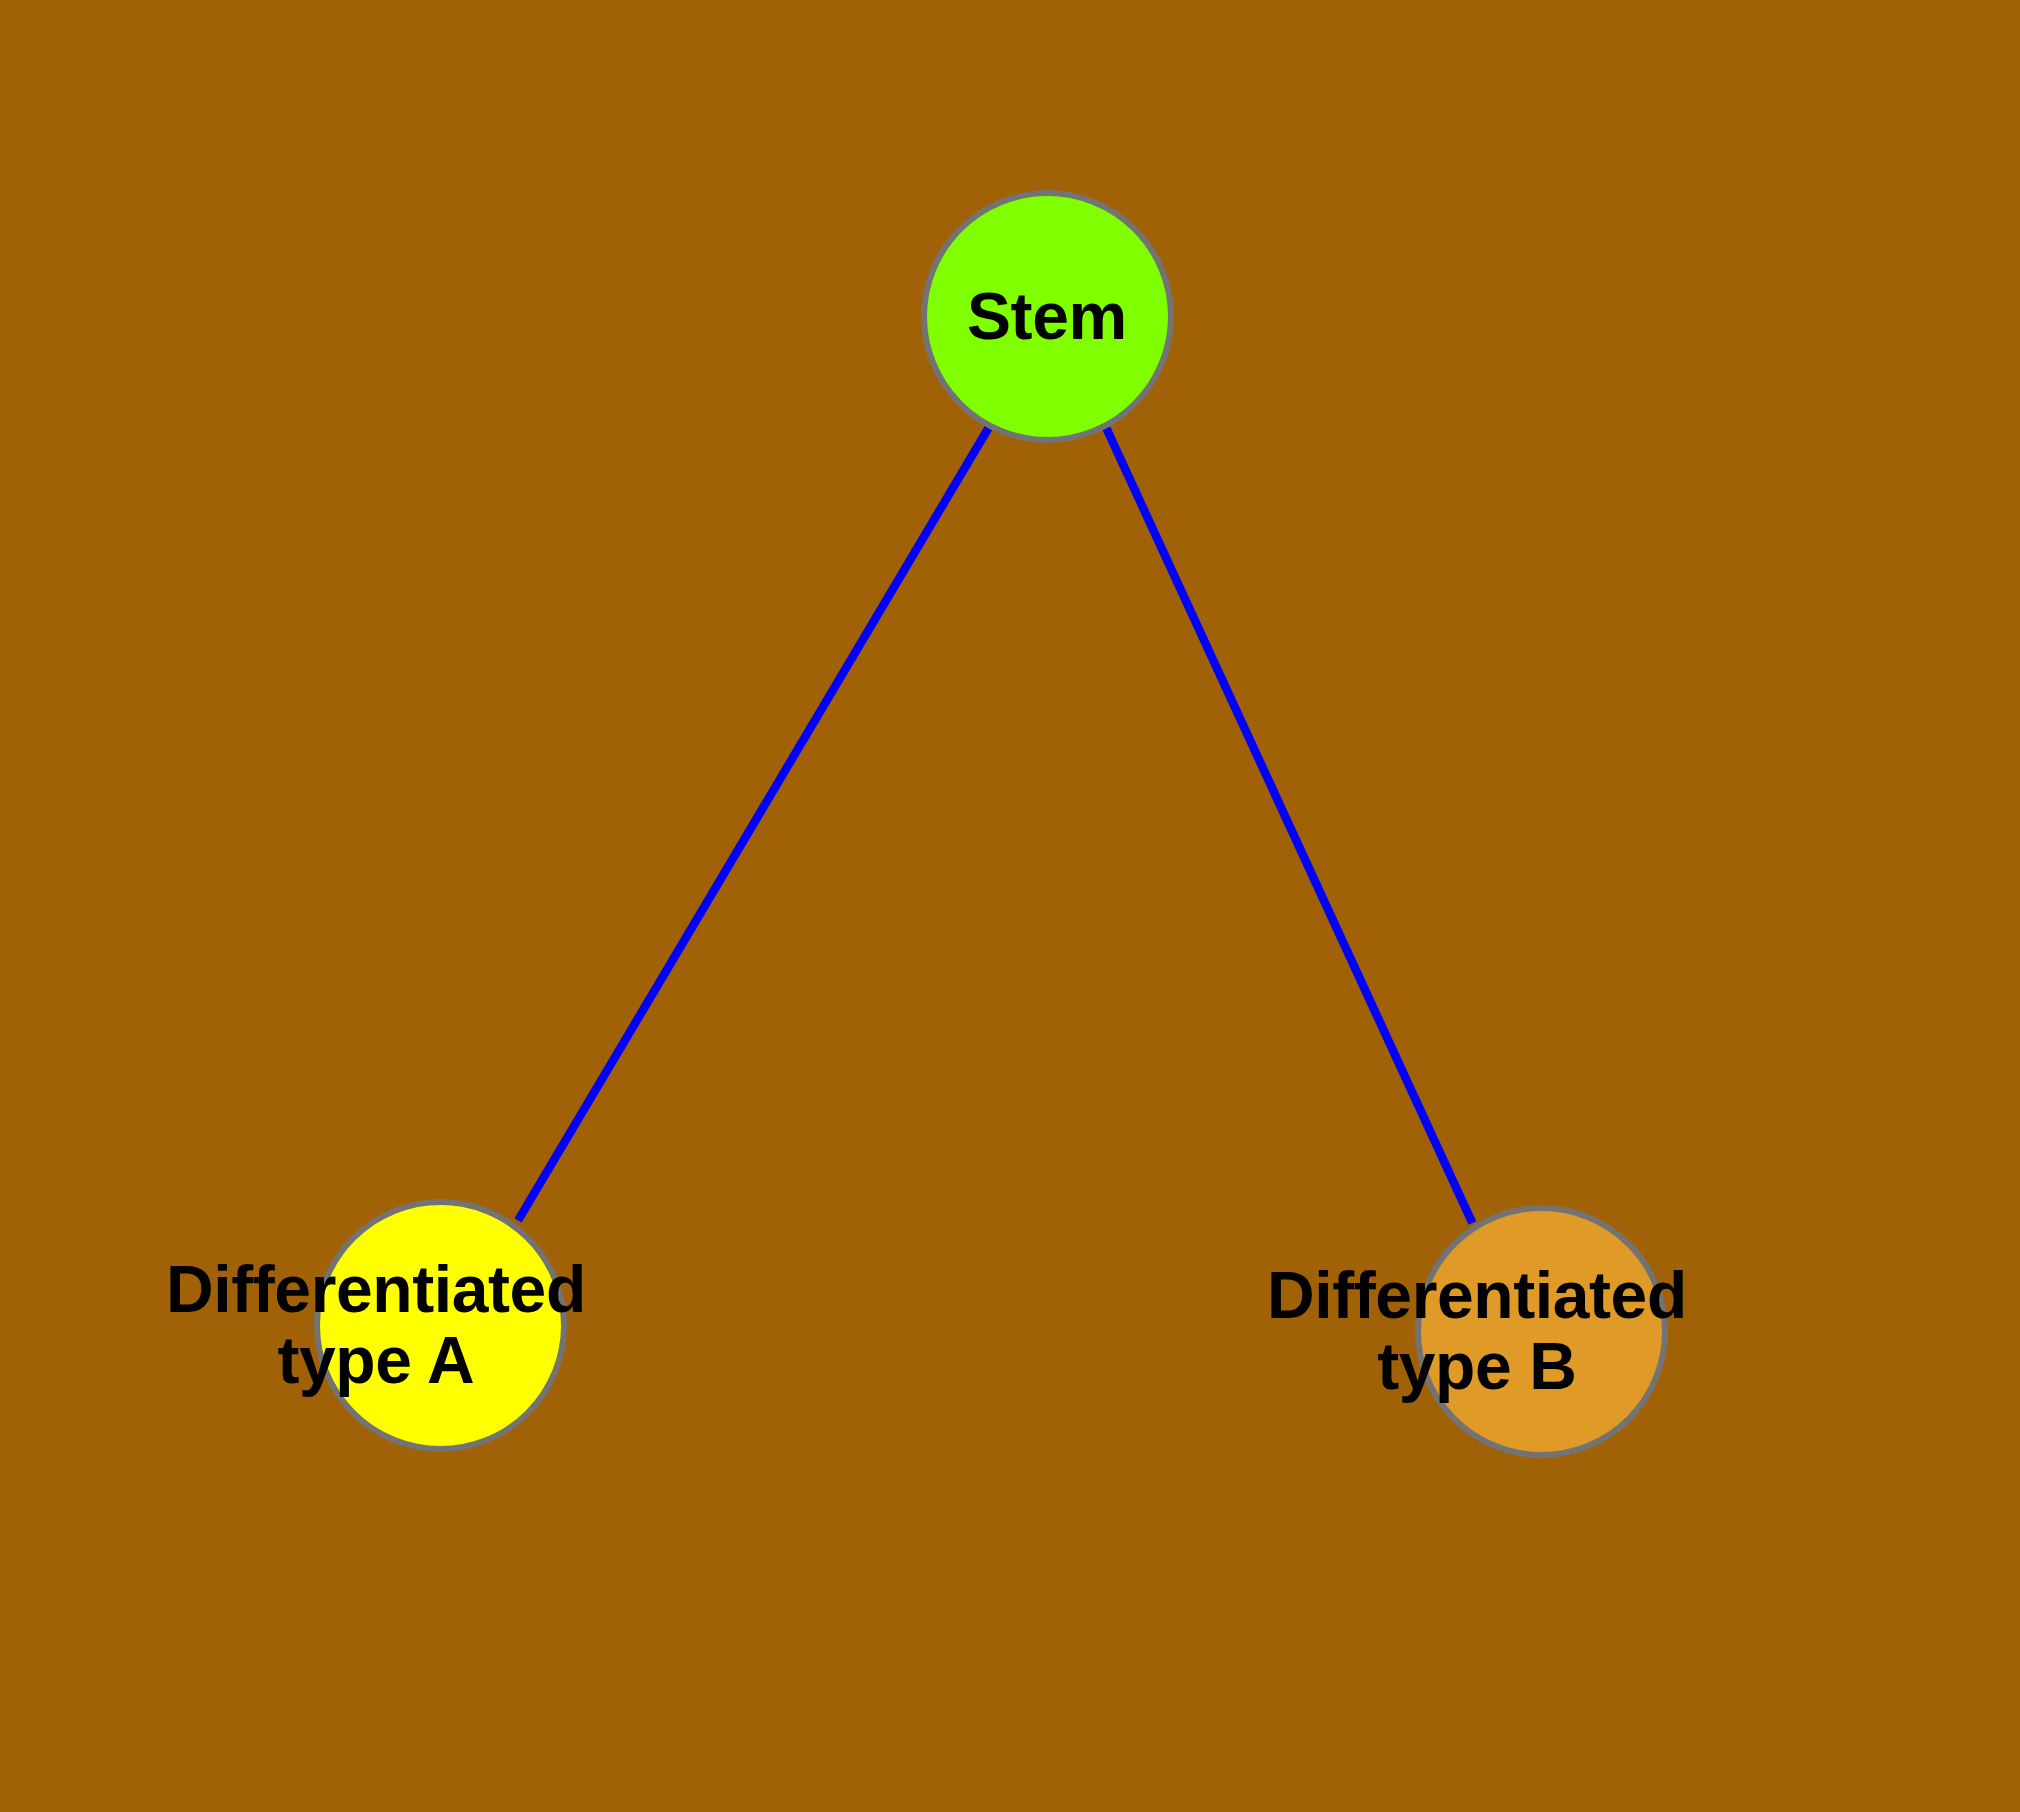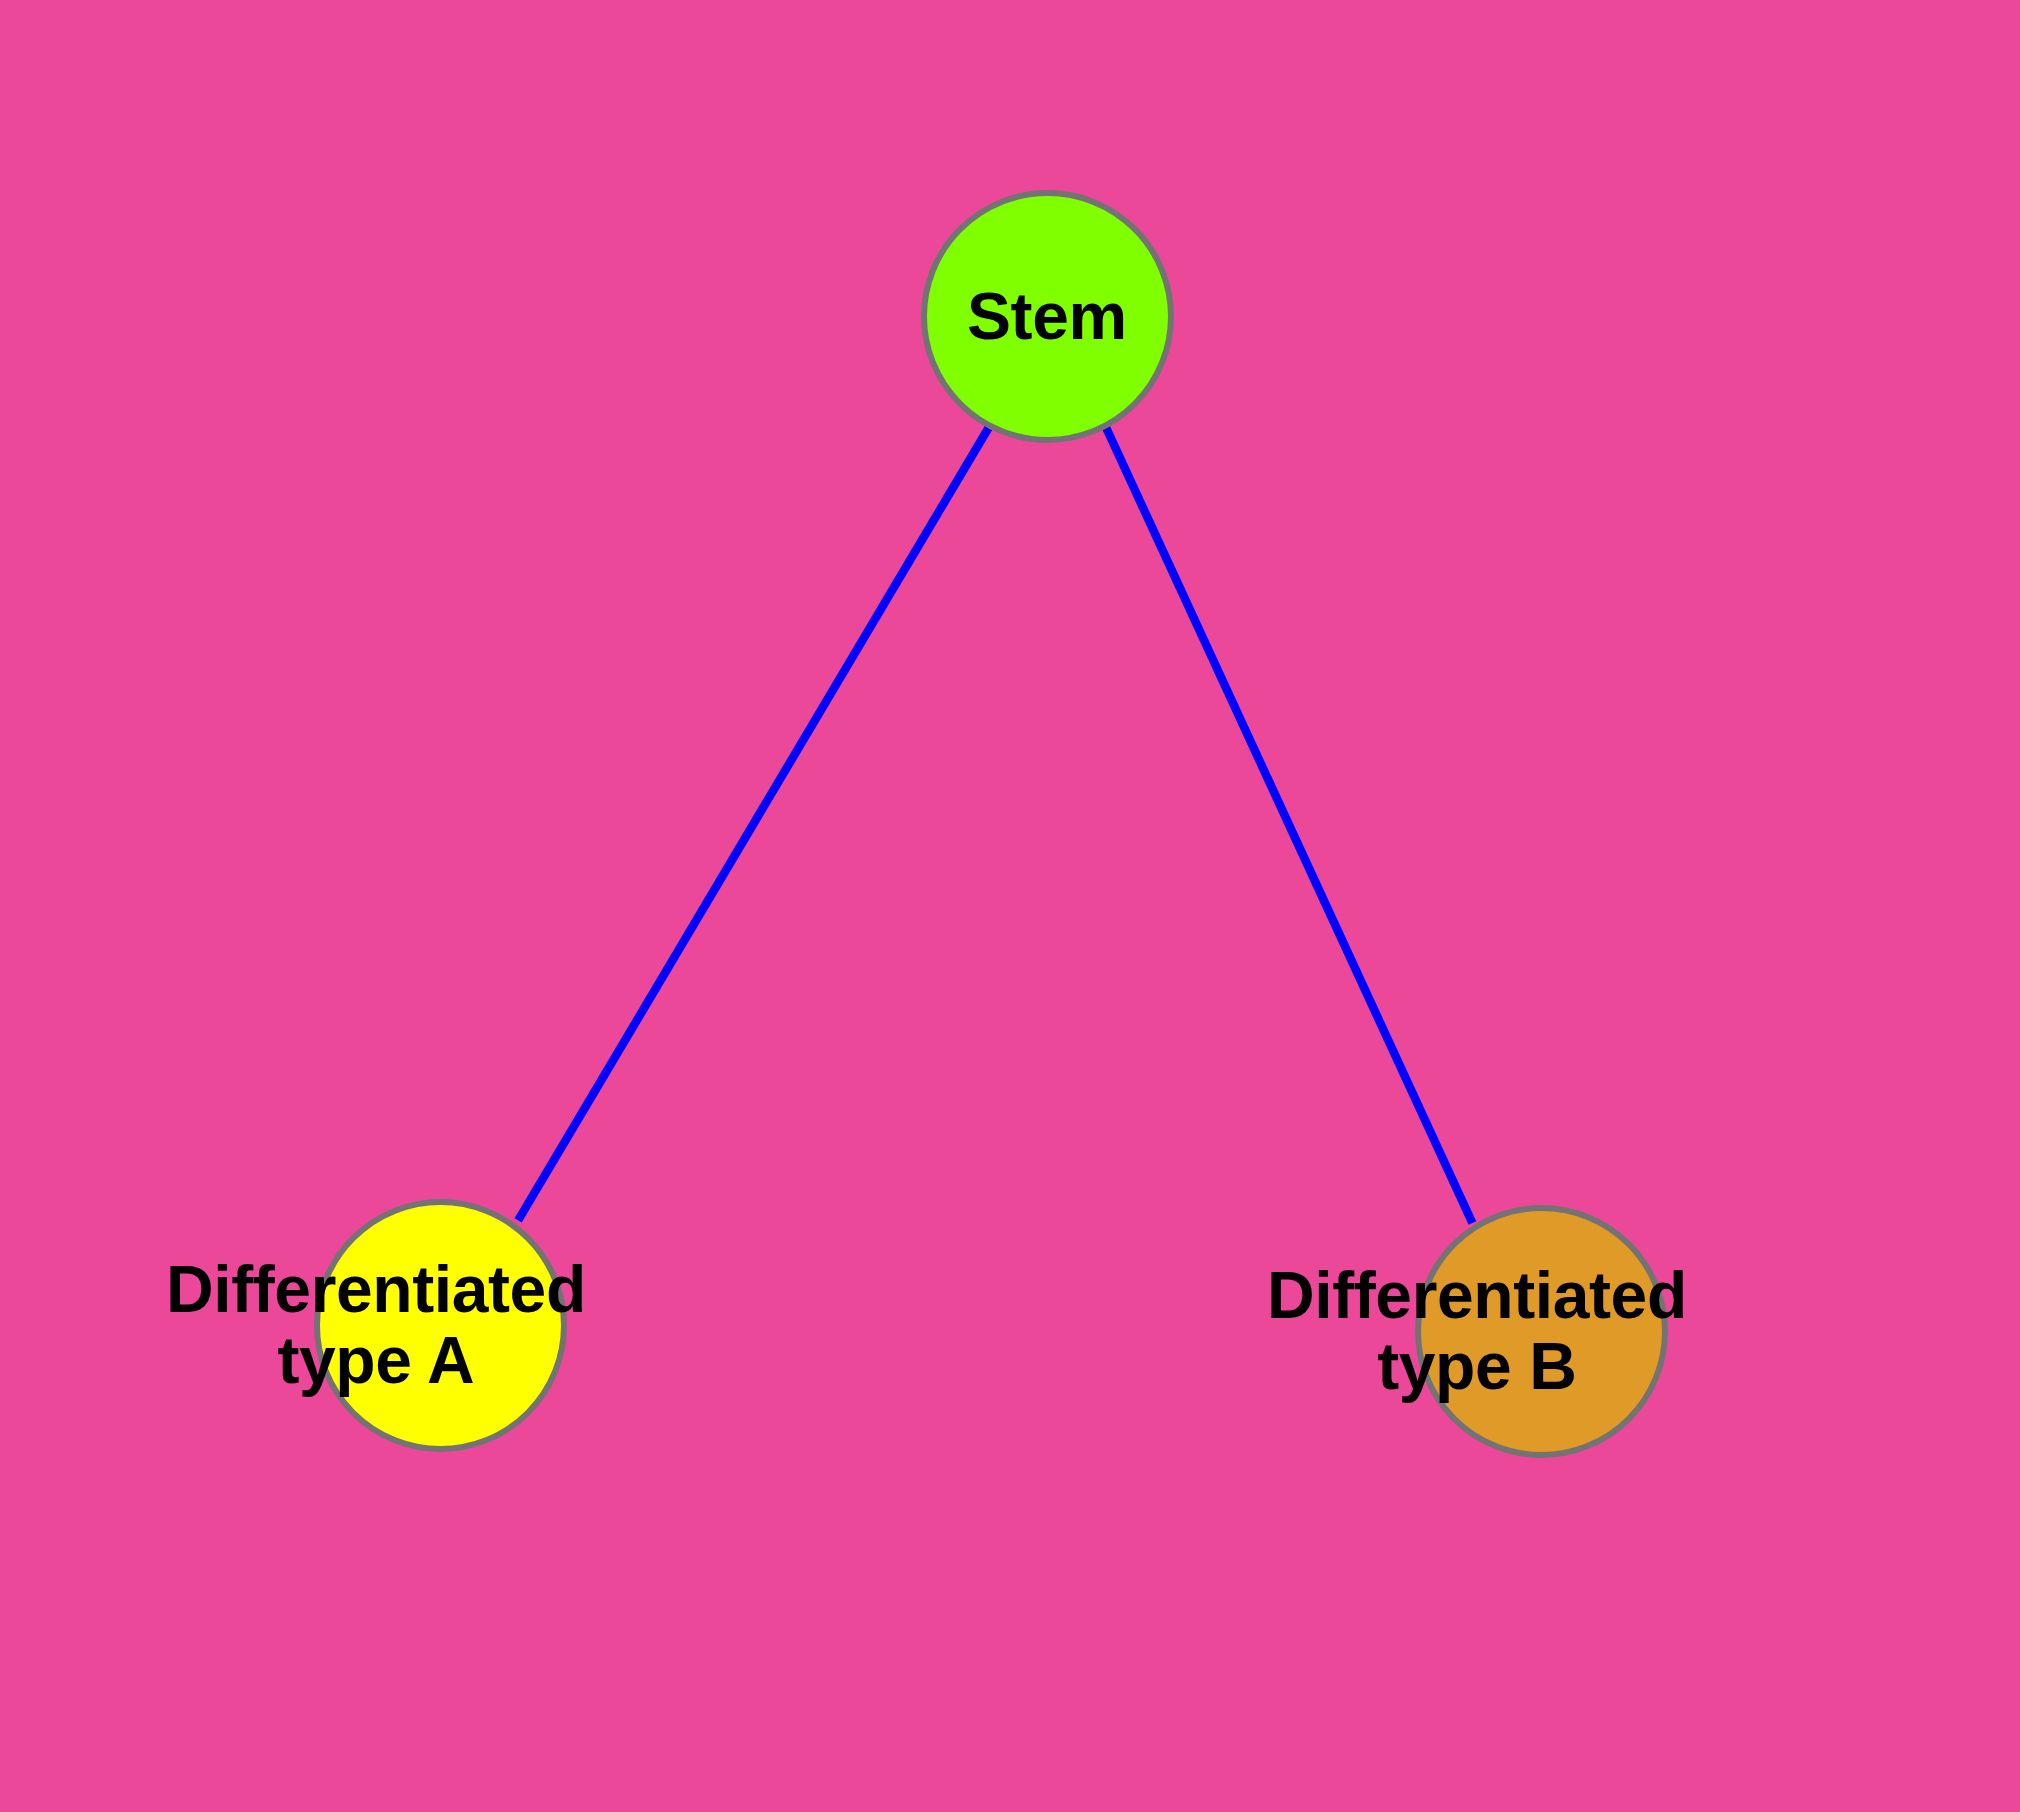--- a/index.html
+++ b/index.html
@@ -38,21 +38,21 @@
     color: #000000;
     font-weight: bold;
     line-height: 1.08;
     letter-spacing: -0.4px;
     pointer-events: none;
   }
 </style>
 </head>
 <body>
 
-<div id="graph-canvas" style="width: 2021px; height: 1812px; background: #ec4899;">
+<div id="graph-canvas" style="width: 2021px; height: 1812px; background: #a16207;">
 
   <svg id="edge-layer" viewBox="0 0 2384 2138" style="width: 2021px; height: 1812px;">
       <line x1="1166" y1="505" x2="611" y2="1440" stroke="#0000ff" stroke-width="10" stroke-linecap="butt"></line>
       <line x1="1305" y1="505" x2="1737" y2="1443" stroke="#0000ff" stroke-width="10" stroke-linecap="butt"></line>
     </svg>
 
   <div id="node-layer">
       <div class="node" style="left: 921px; top: 190px; width: 253px; height: 253px; background: rgb(127, 255, 0); border: 6px solid rgb(115, 115, 115);"></div>
       <div class="node" style="left: 314px; top: 1199px; width: 253px; height: 253px; background: rgb(255, 255, 0); border: 6px solid rgb(115, 115, 115);"></div>
       <div class="node" style="left: 1415px; top: 1205px; width: 253px; height: 253px; background: rgb(224, 154, 40); border: 6px solid rgb(115, 115, 115);"></div>

